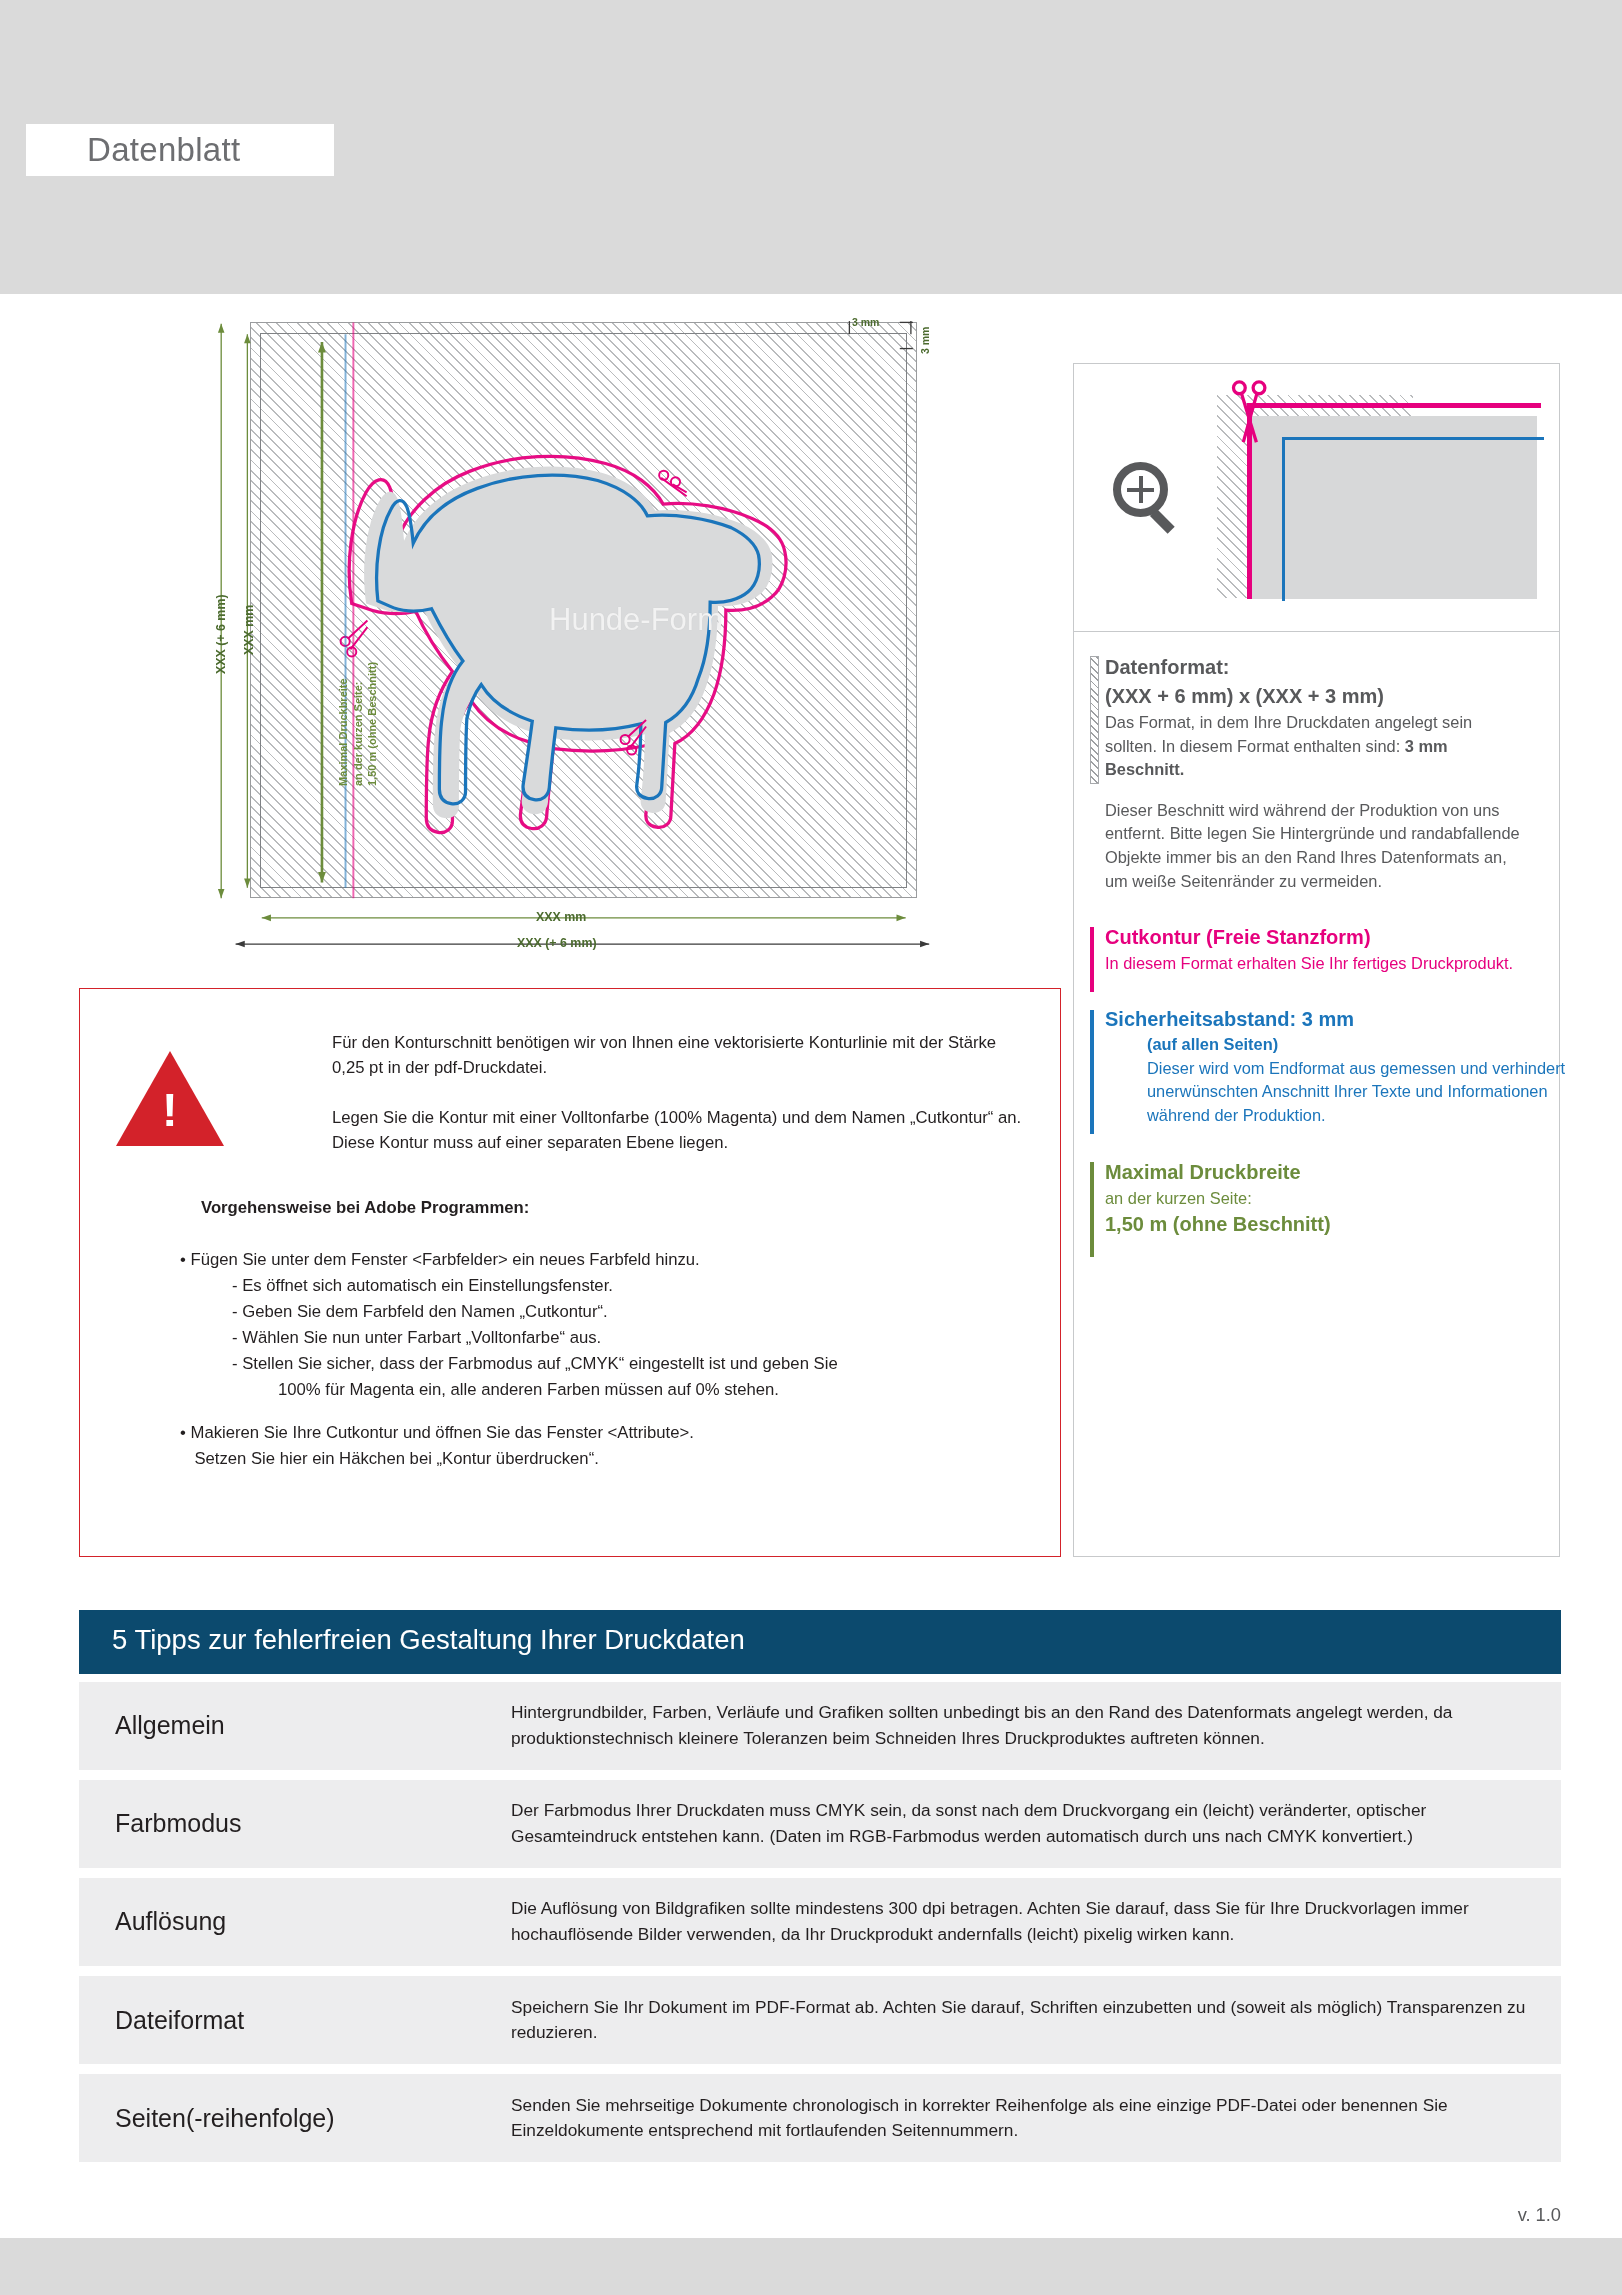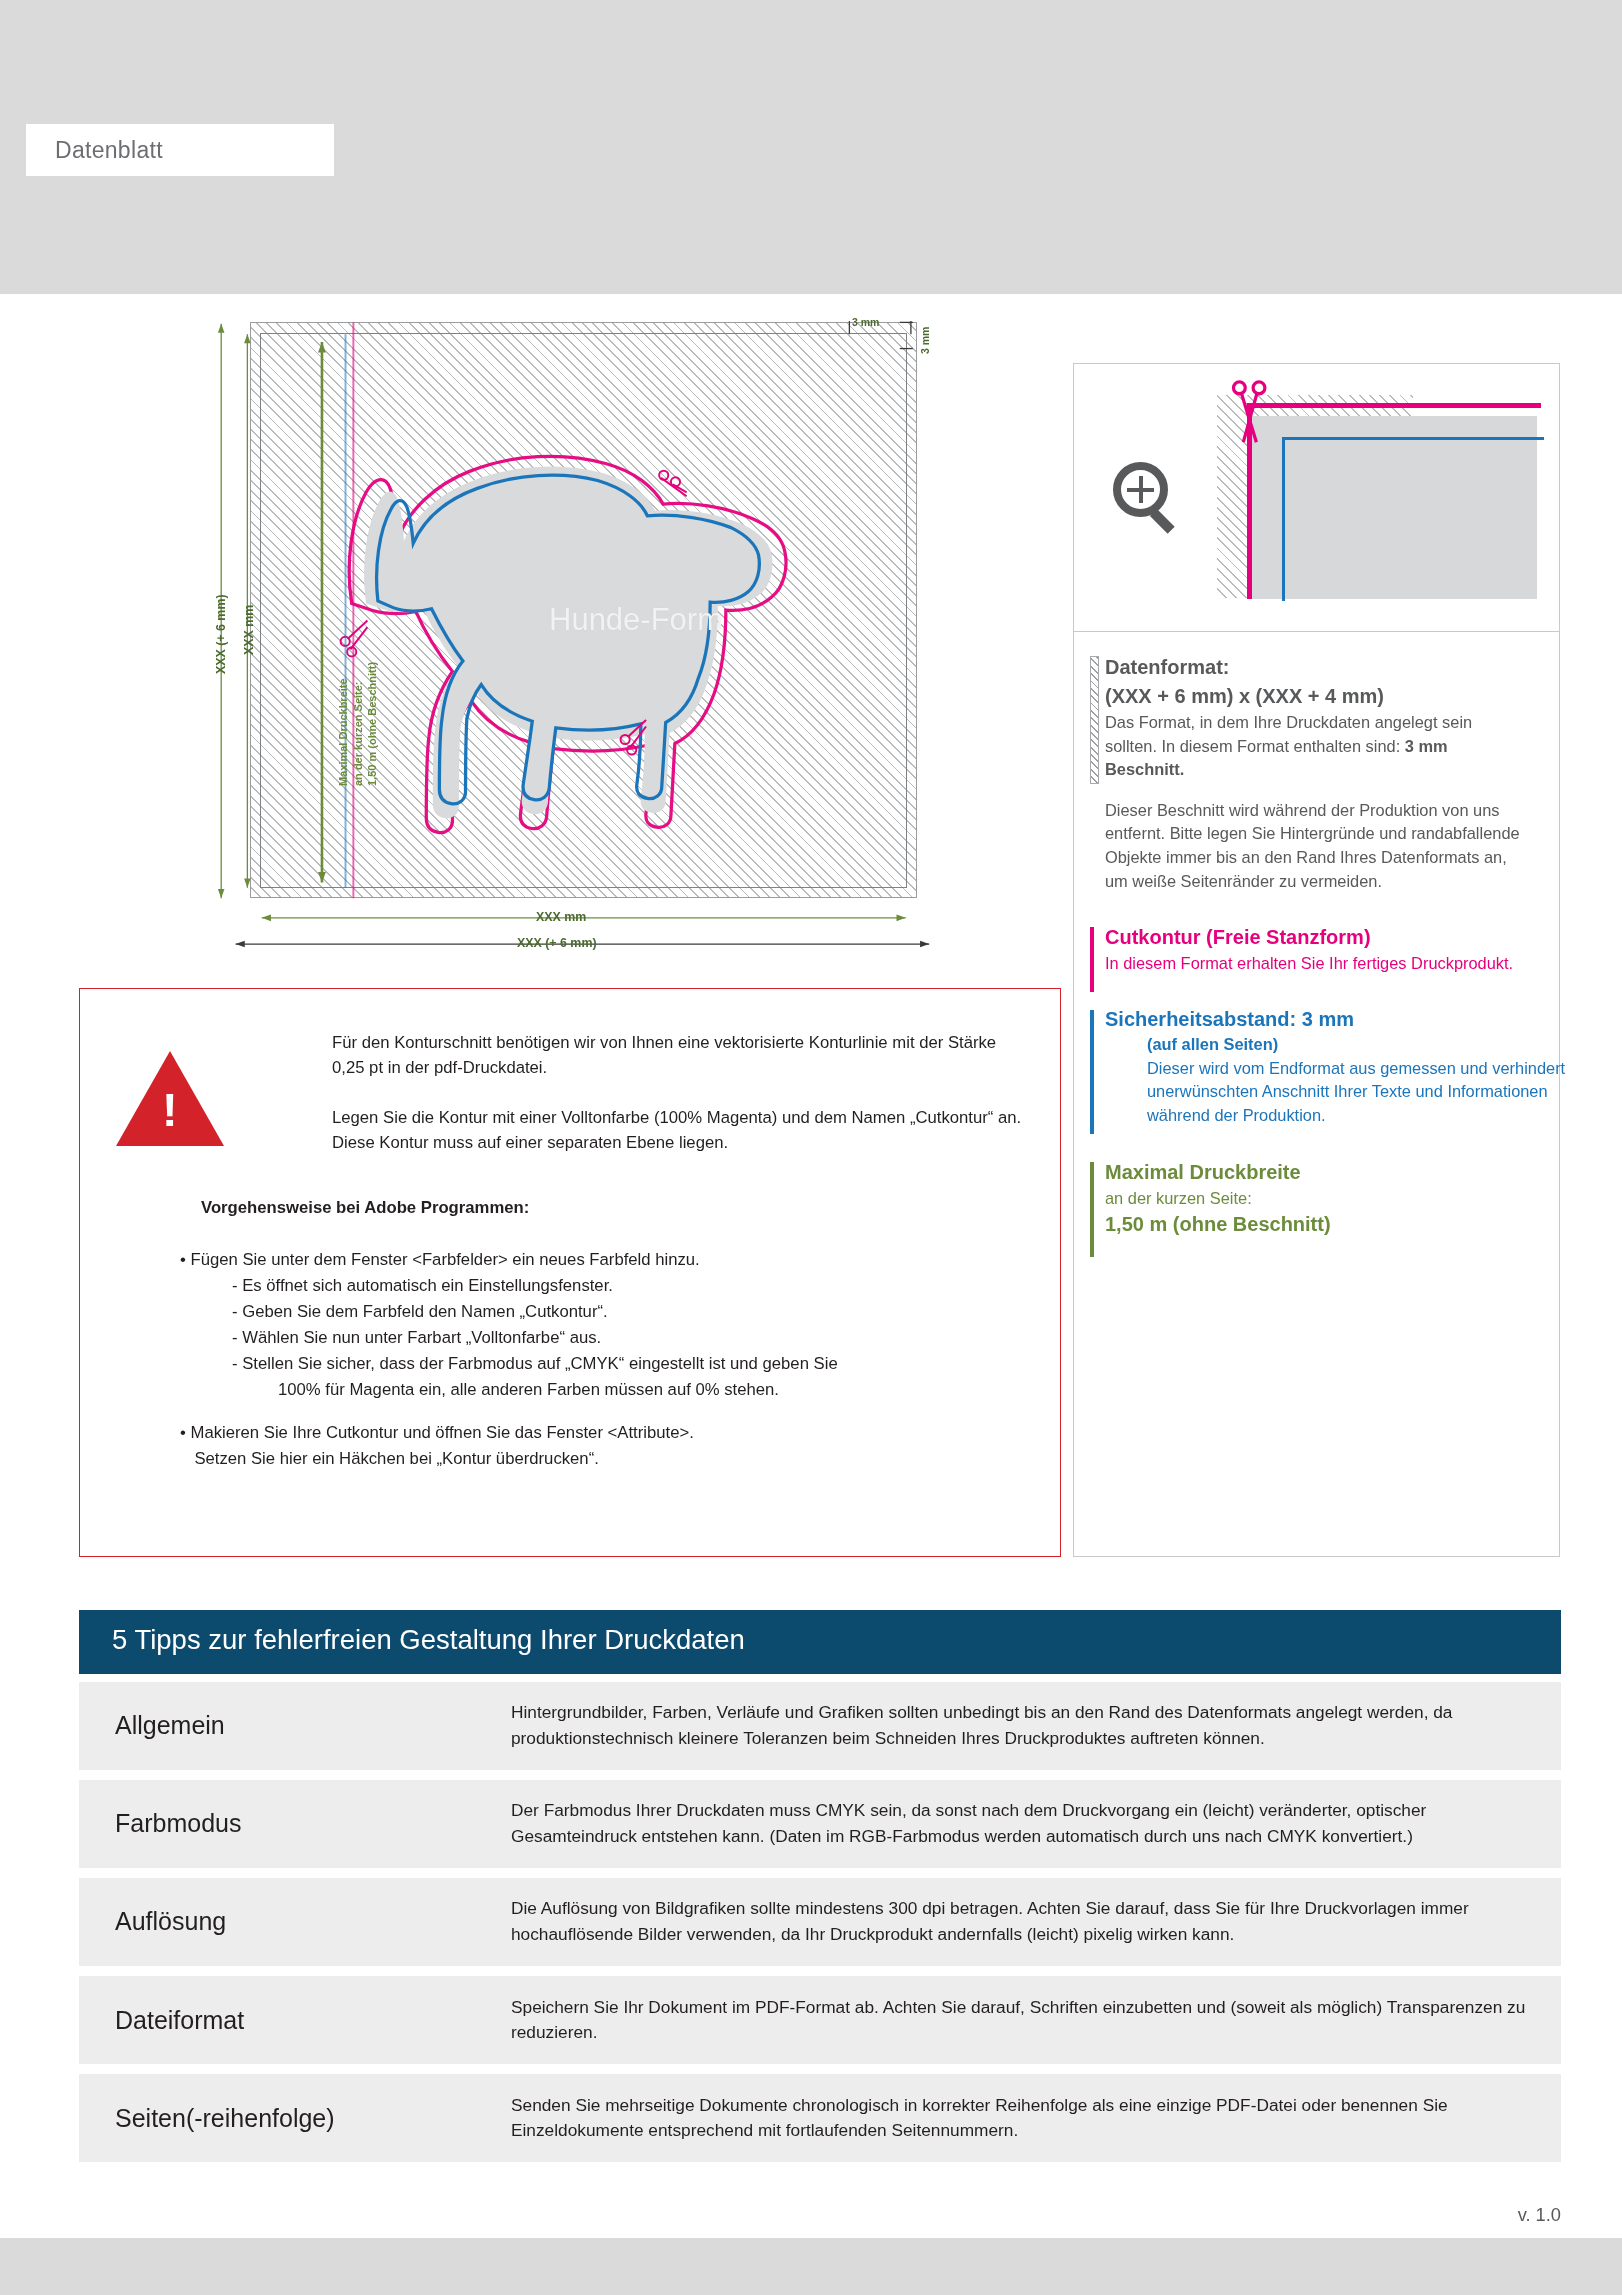--- a/index.html
+++ b/index.html
@@ -34,24 +34,25 @@
     position: absolute;
     left: 26px;
     top: 124px;
     width: 308px;
     height: 52px;
     background: #ffffff;
     display: flex;
     align-items: center;
   }
   .datenblatt-tab span {
-    padding-left: 29px;
-    font-size: 23px;
+    padding-left: 41px;
+    font-size: 33px;
     color: #6d6e71;
     letter-spacing: 0.3px;
+    margin-left: 20px;
   }
   .title-band {
     position: absolute;
     left: 0;
     top: 177px;
     width: 844px;
     height: 98px;
     background: #7c7f85;
   }
   .title-band span {
@@ -601,21 +602,21 @@
           <path d="M41 20 L20 95"></path>
         </g>
       </svg>
     </div>
 
     <div class="info-body">
 
       <div class="info-block" style="padding-top:21px;">
         <div class="hatch-marker" style="top:23.6px; height:128px;"></div>
         <div class="h-data">Datenformat:</div>
-        <div class="h-data">(XXX + 6 mm) x (XXX + 4 mm)</div>
+        <div class="h-data">(XXX + 6 mm) x (XXX + 3 mm)</div>
         <div class="p-data" style="width:419px;"><span>Das Format, in dem Ihre Druckdaten angelegt sein sollten. In diesem Format enthalten sind: </span><b>3 mm Beschnitt.</b></div>
         <div class="p-data" style="width:419px; margin-top:17px;">Dieser Beschnitt wird während der Produktion von uns entfernt. Bitte legen Sie Hintergründe und randabfallende Objekte immer bis an den Rand Ihres Datenformats an, um weiße Seitenränder zu vermeiden.</div>
       </div>
 
       <div class="info-block" style="padding-top:30px;">
         <div class="bar-marker" style="top:34px; height:65px; background:#e6007e;"></div>
         <div class="h-magenta">Cutkontur (Freie Stanzform)</div>
         <div class="p-magenta" style="width:419px;">In diesem Format erhalten Sie Ihr fertiges Druckprodukt.</div>
       </div>
 

